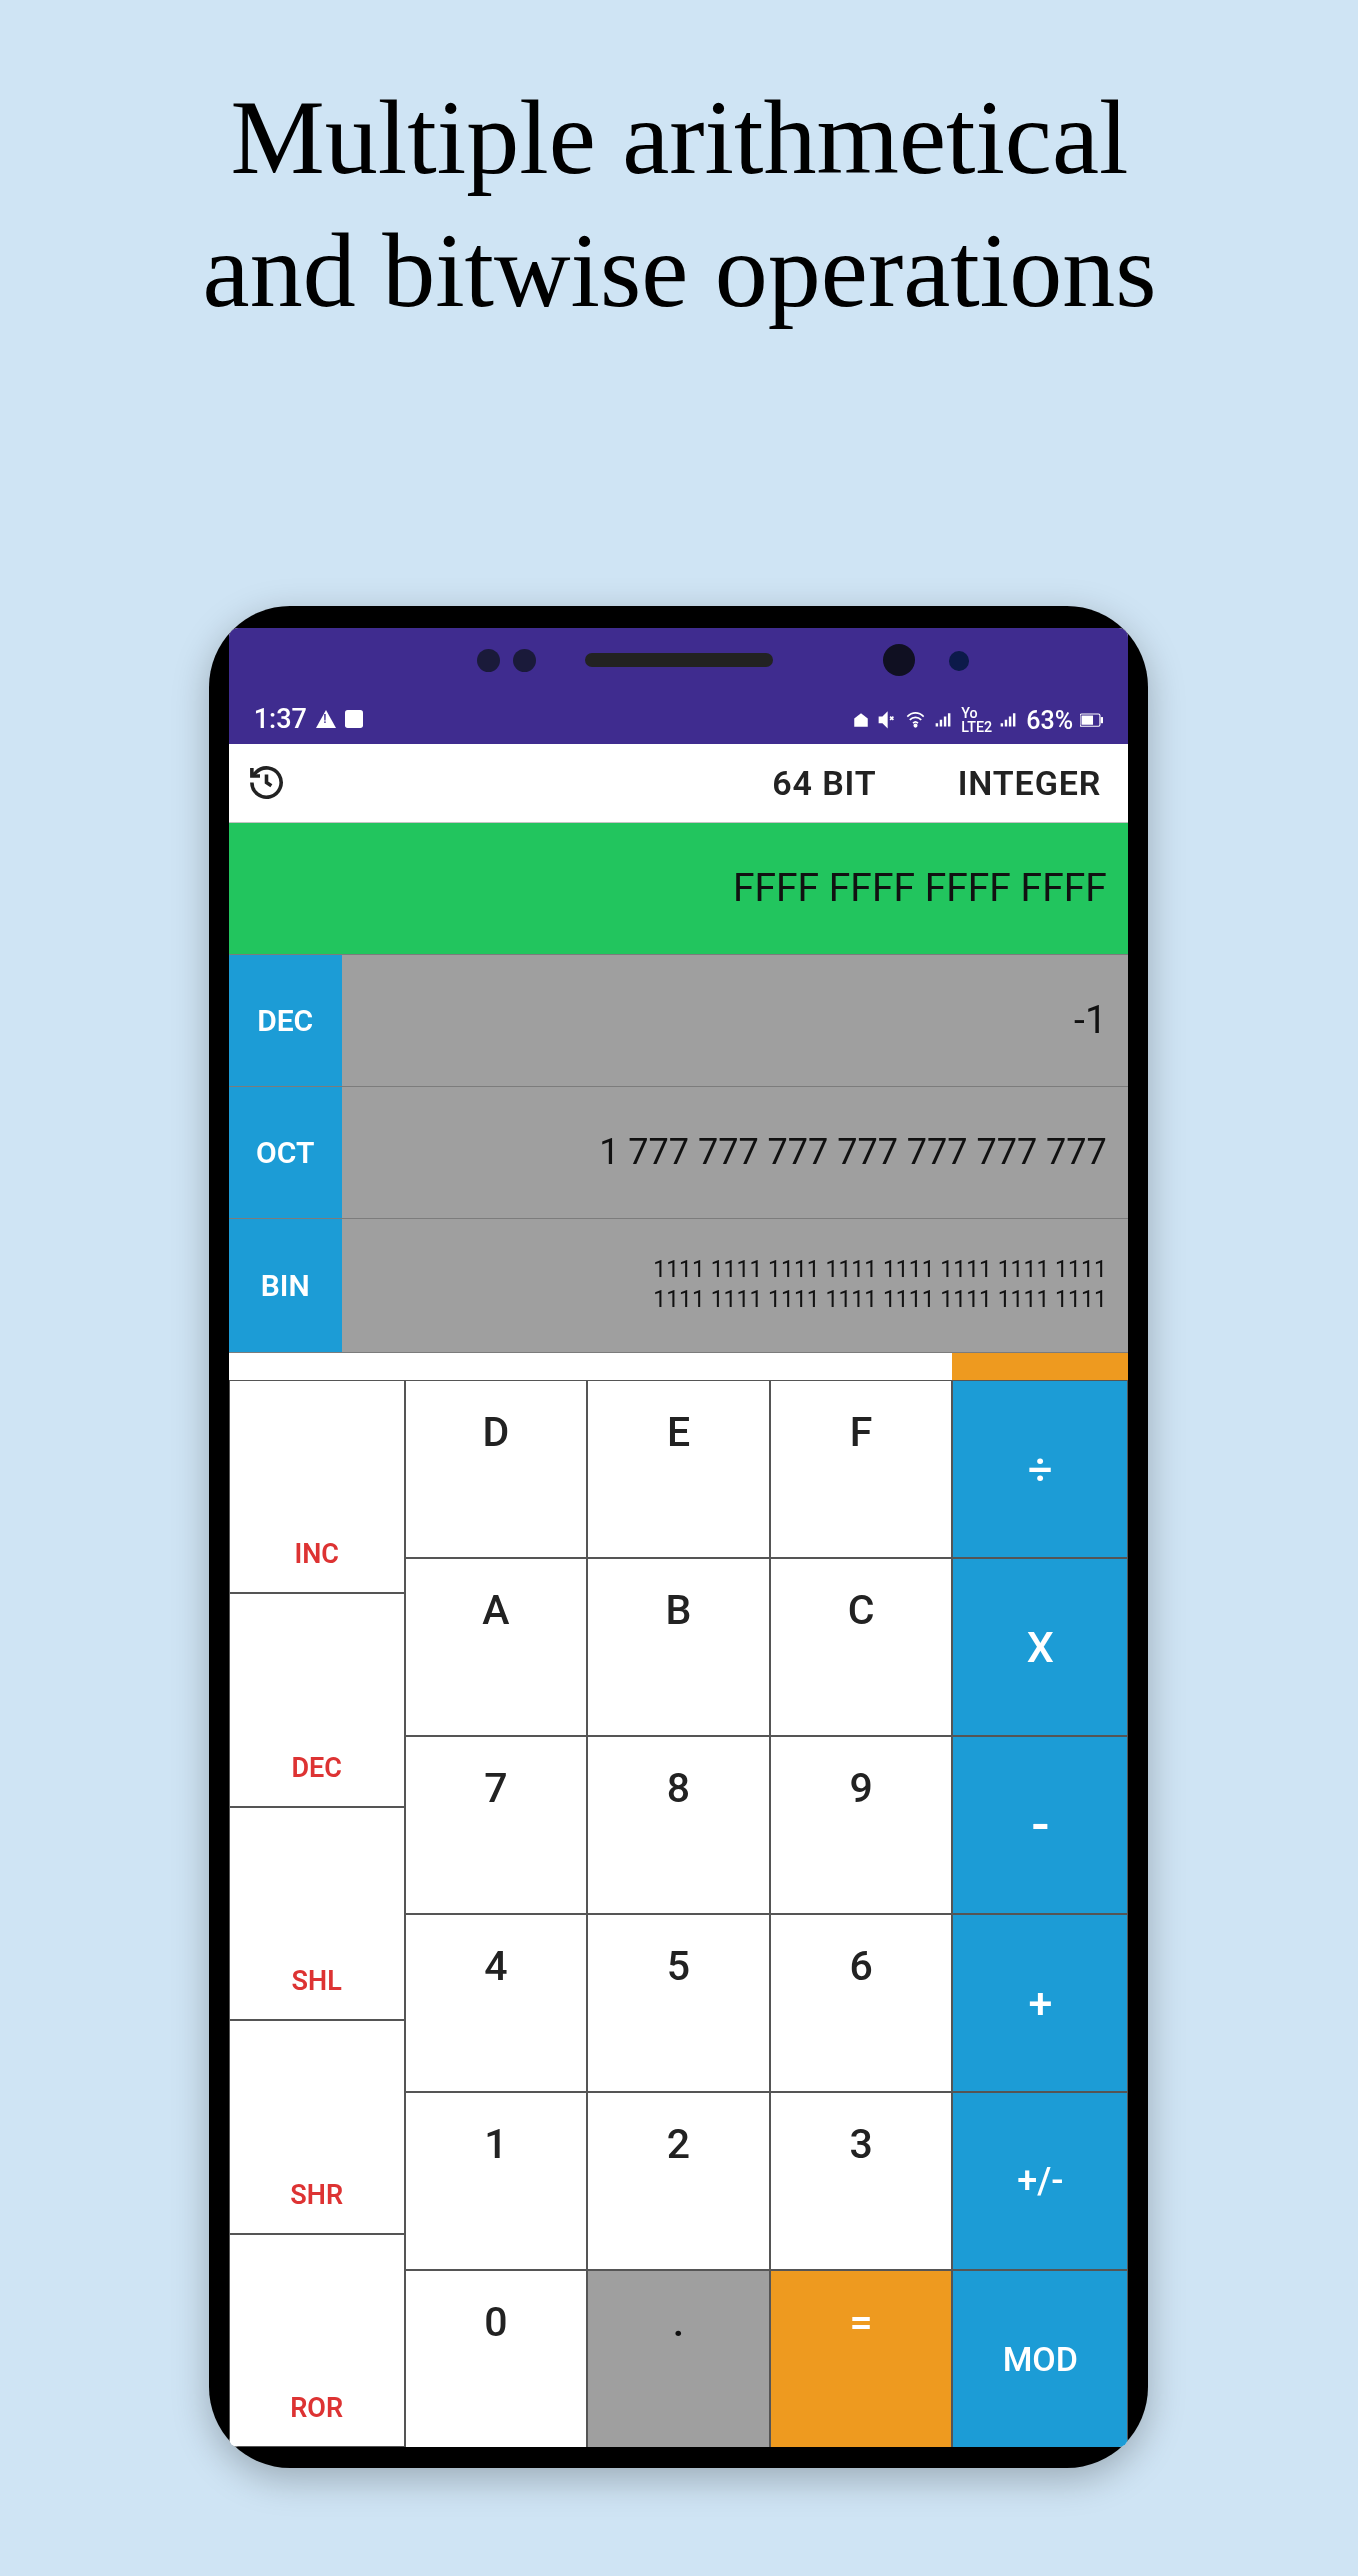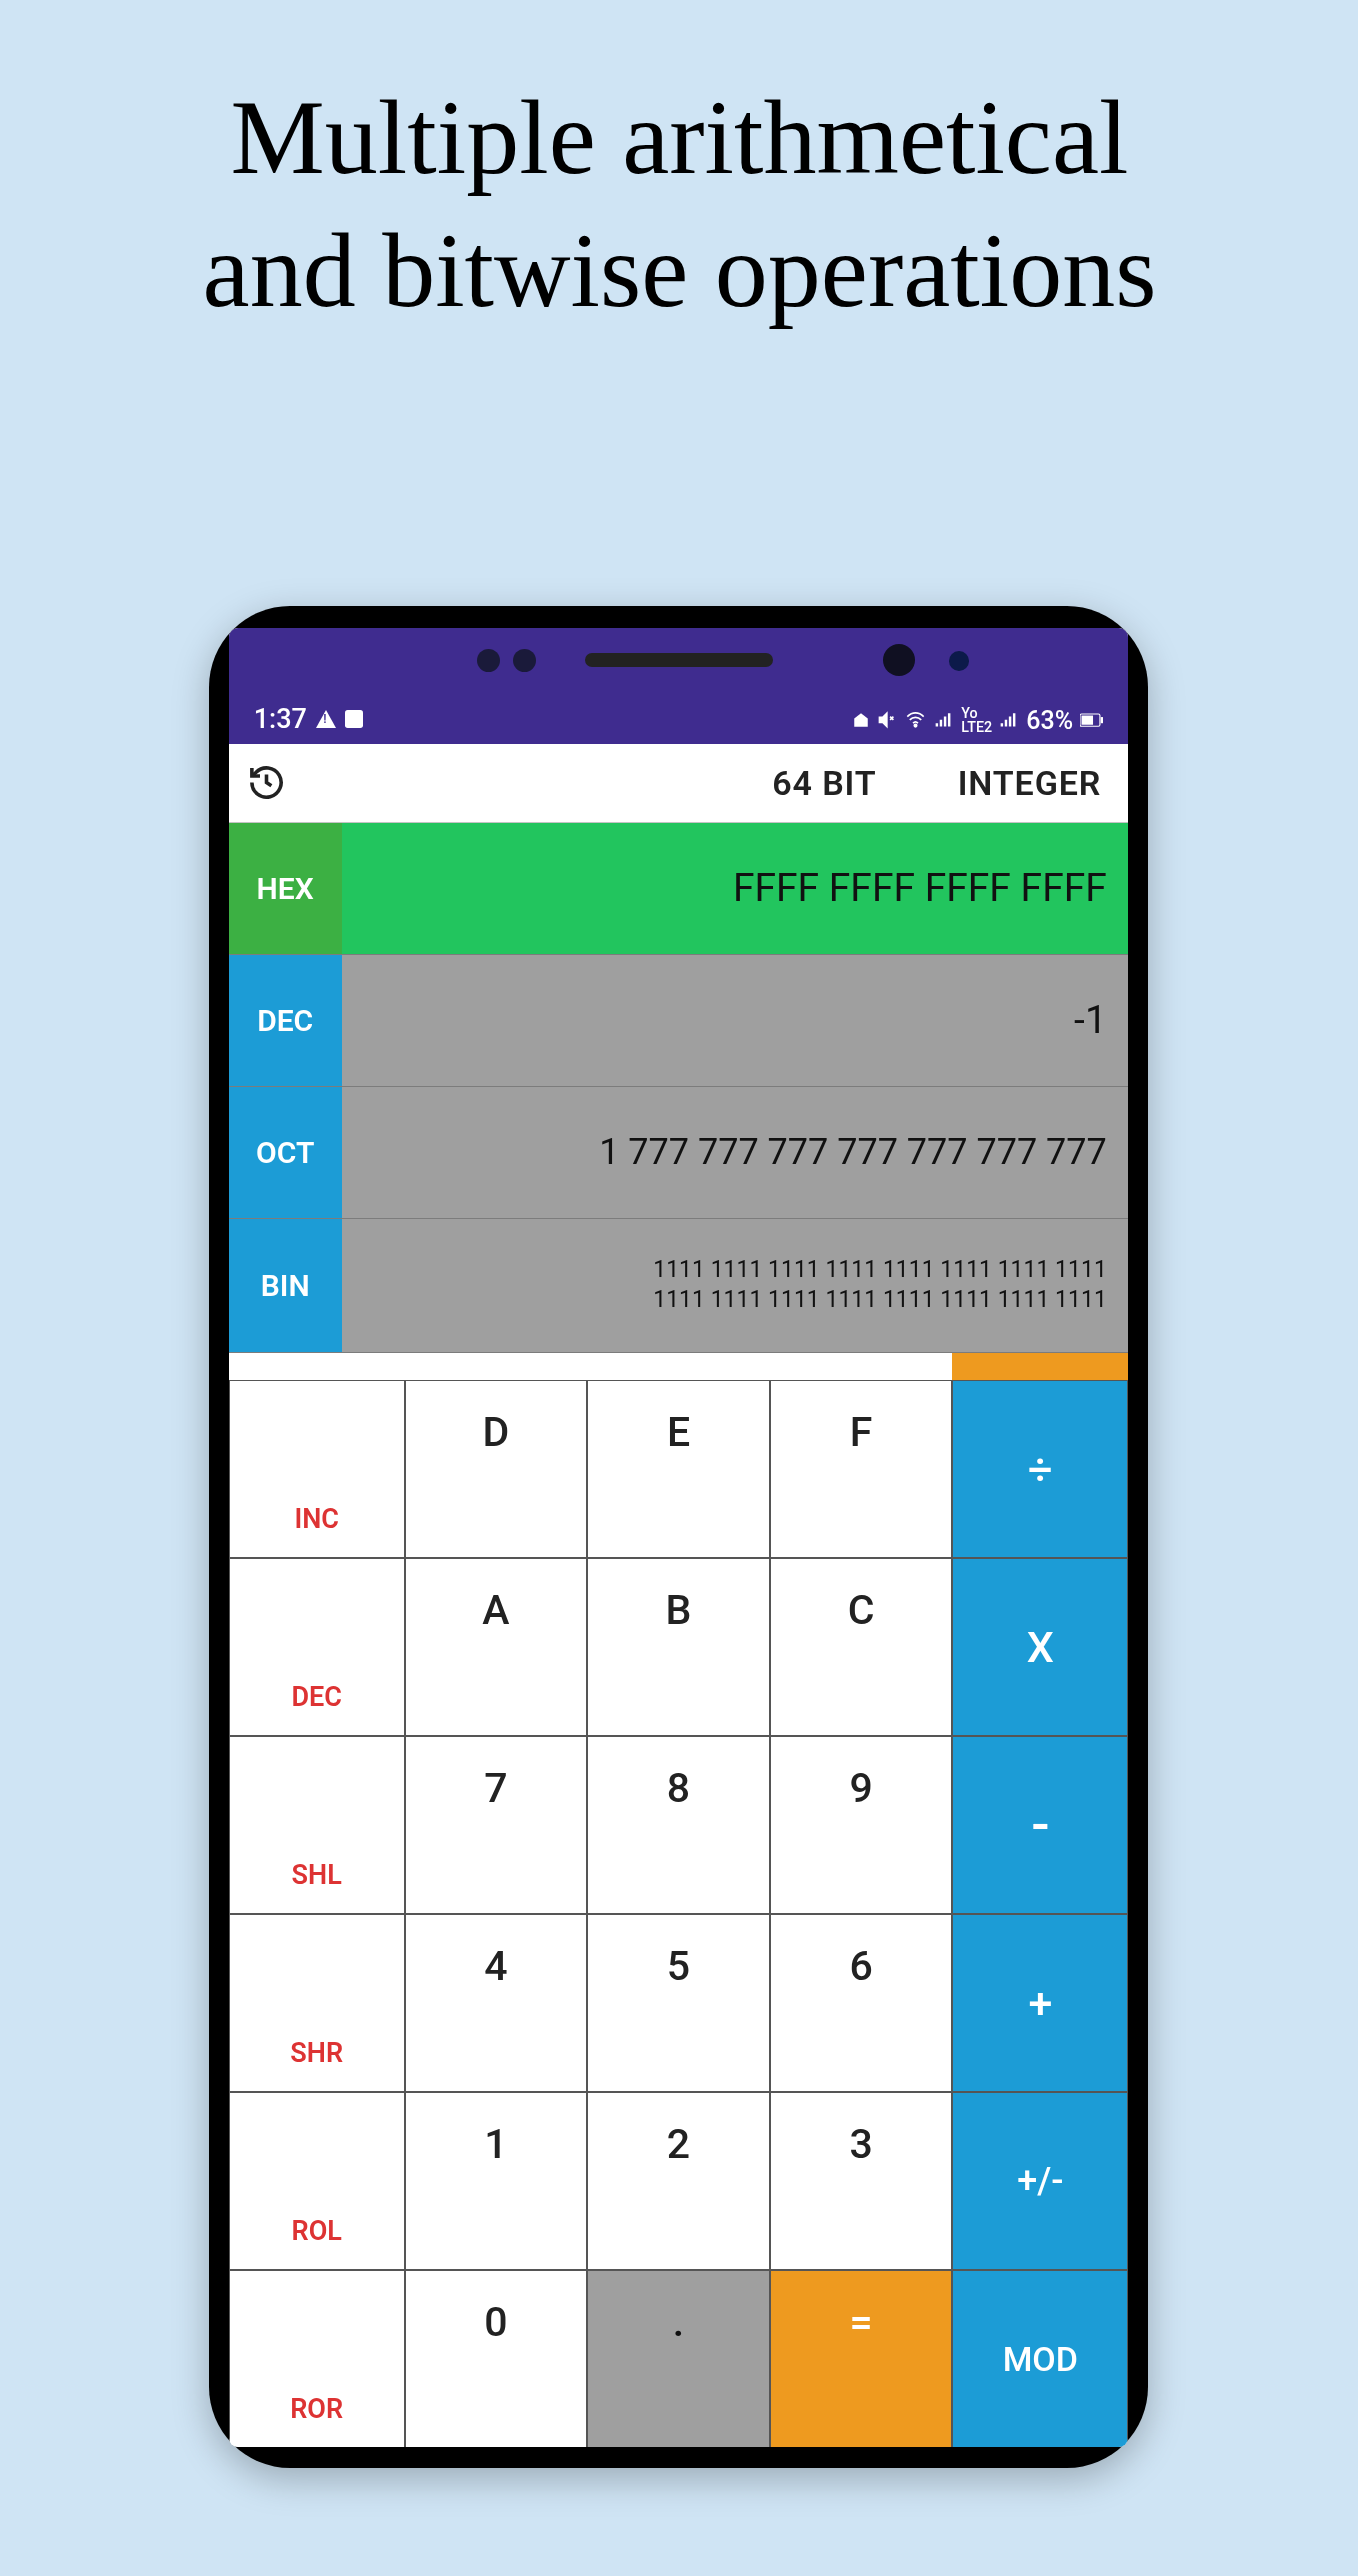--- a/index.html
+++ b/index.html
@@ -183,21 +183,20 @@
           <polyline points="12 7 12 12 15 14"></polyline>
         </svg>
       </div>
       <div class="header-spacer"></div>
       <div class="header-label">64 BIT</div>
       <div style="width:45px;"></div>
       <div class="header-label">INTEGER</div>
     </div>
 
     <div class="base-row">
-      <div class="base-label hex-label">HEX</div>
       <div class="base-value hex-value">FFFF FFFF FFFF FFFF</div>
     </div>
     <div class="base-row">
       <div class="base-label dec-label">DEC</div>
       <div class="base-value dec-value">-1</div>
     </div>
     <div class="base-row">
       <div class="base-label oct-label">OCT</div>
       <div class="base-value oct-value" style="font-size:36px;">1 777 777 777 777 777 777 777</div>
     </div>
@@ -209,21 +208,20 @@
 
     <div class="orange-sliver"></div>
 
     <div class="keypad">
 
       <div class="col col-unary">
         <div class="key unary">INC</div>
         <div class="key unary">DEC</div>
         <div class="key unary">SHL</div>
         <div class="key unary">SHR</div>
-        <div class="key unary">ROL</div>
         <div class="key unary">ROR</div>
       </div>
 
       <div class="col col-num">
         <div class="key num-top">D</div>
         <div class="key num-top">A</div>
         <div class="key num-top">7</div>
         <div class="key num-top">4</div>
         <div class="key num-top">1</div>
         <div class="key num-top">0</div>

